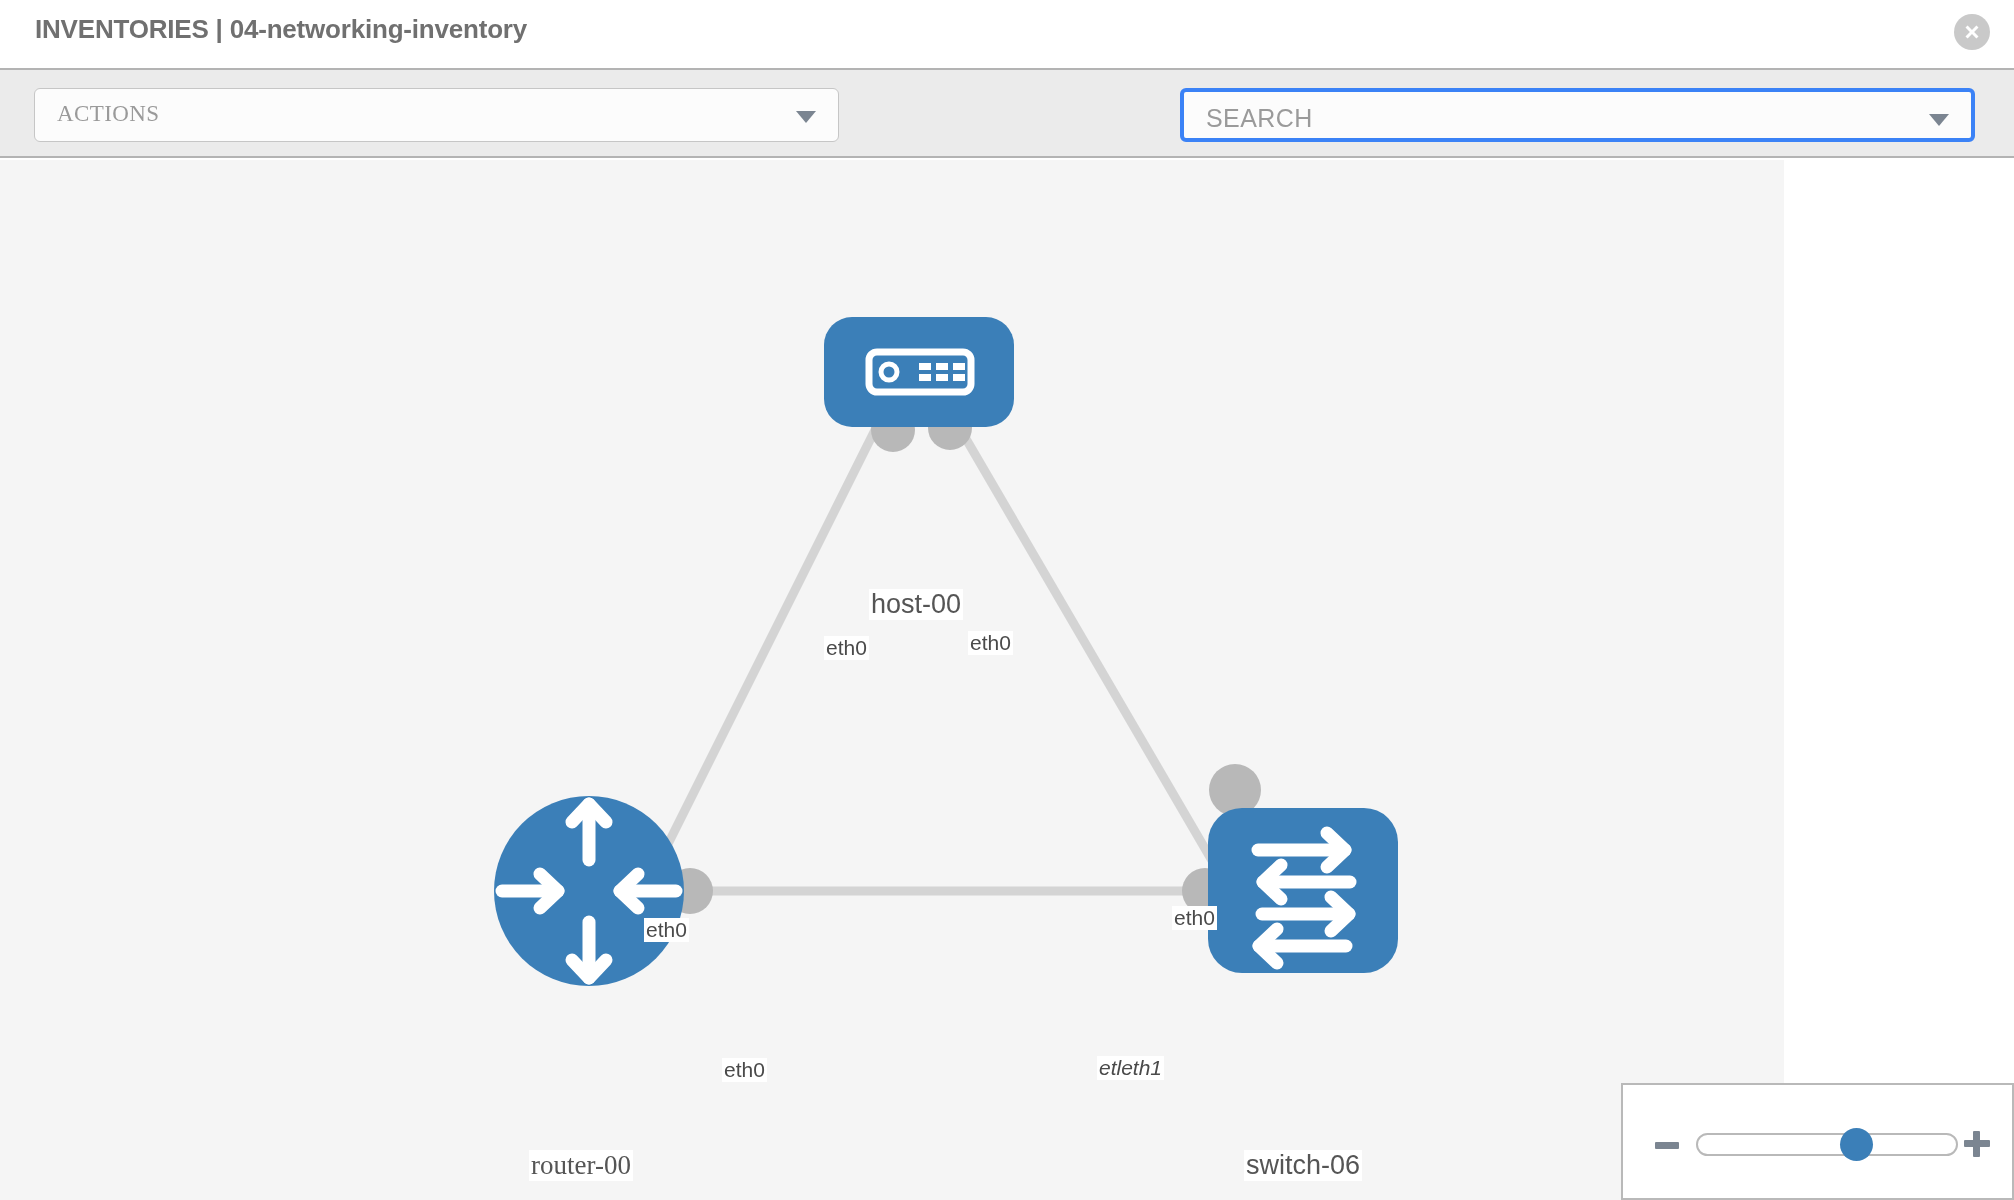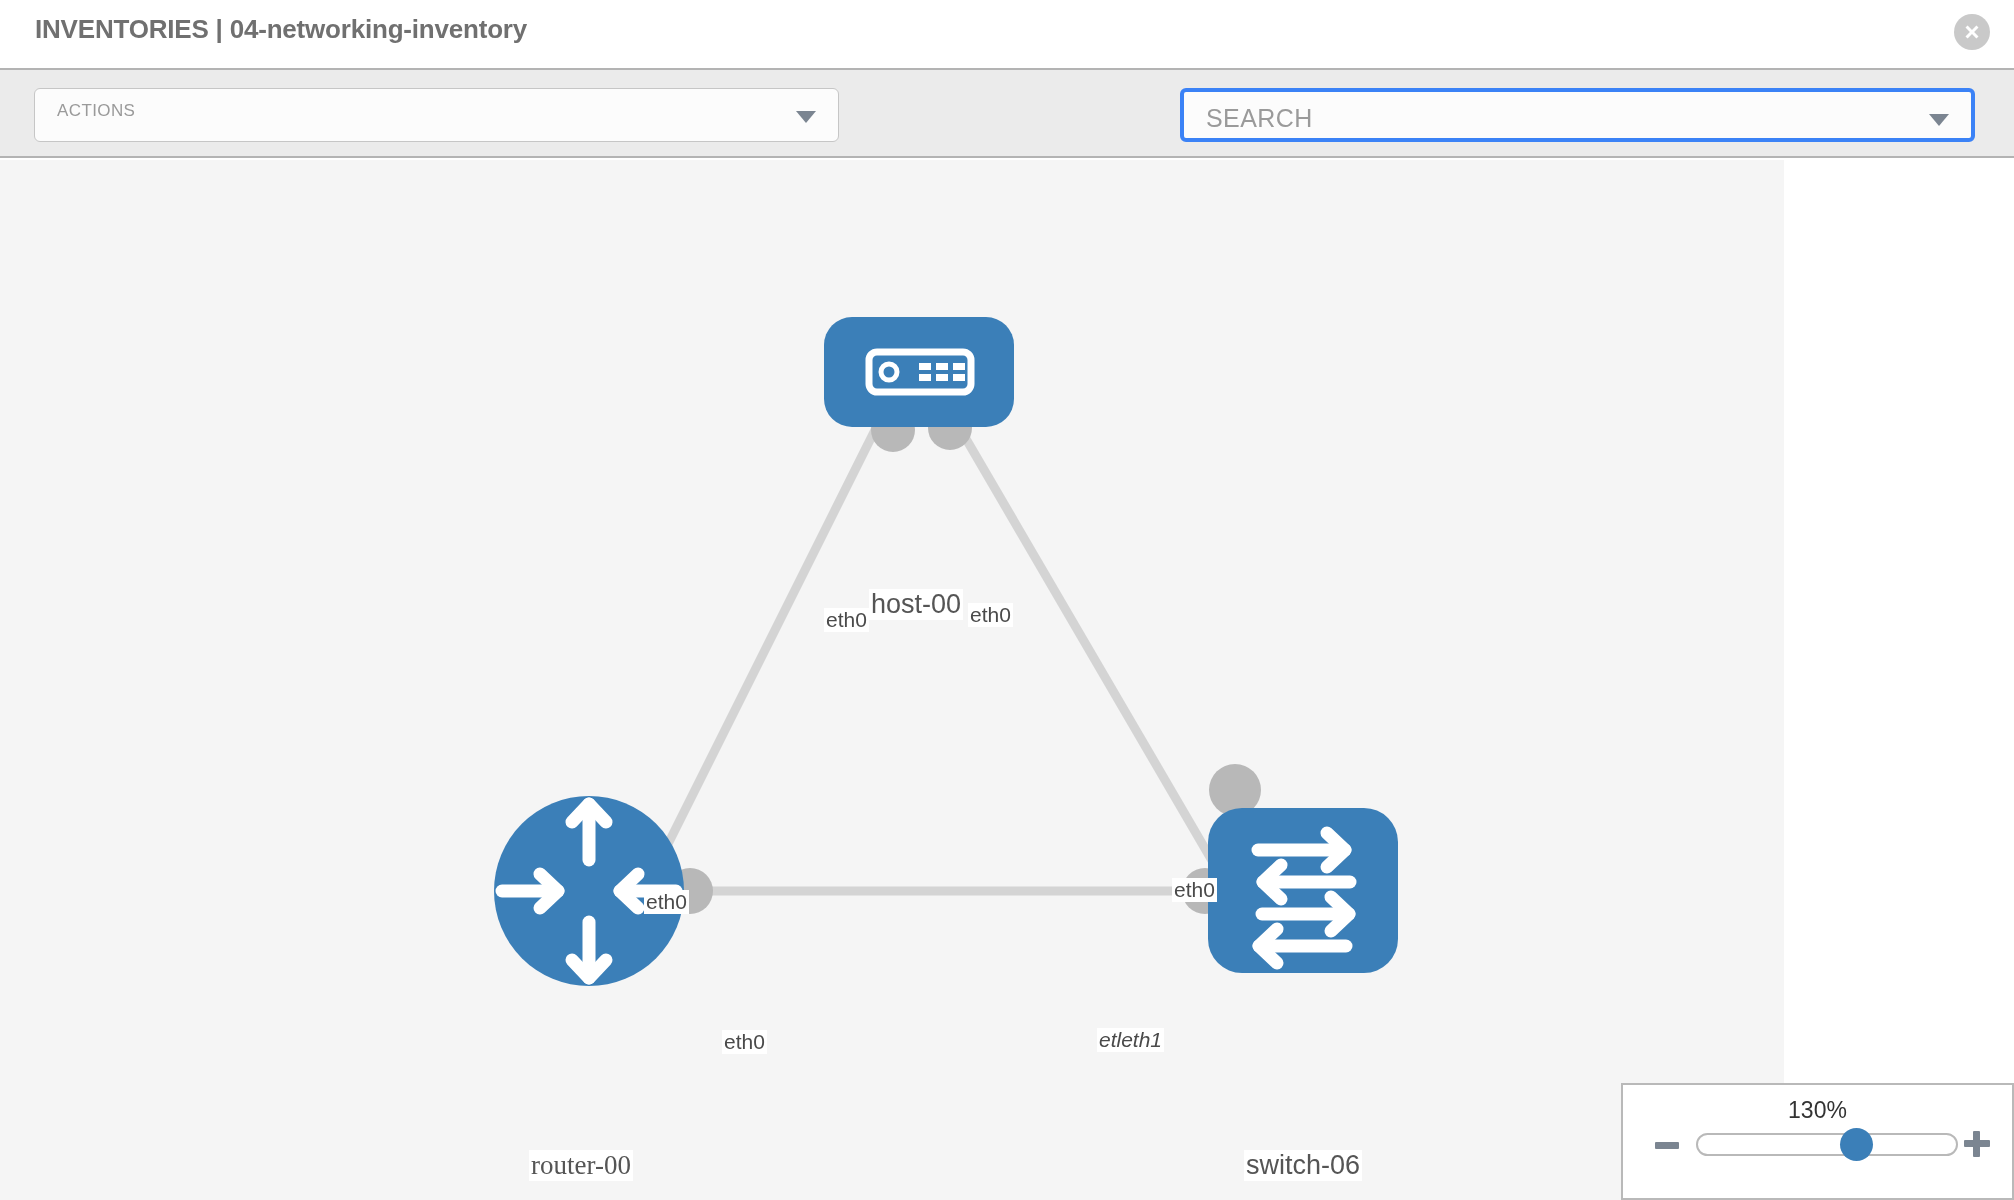--- a/index.html
+++ b/index.html
@@ -35,21 +35,21 @@
     border-bottom: 2px solid #b3b3b3;
   }
   .actions-select {
     position: absolute; left: 34px; top: 18px;
     width: 805px; height: 54px;
     background: #fcfcfc; border: 1px solid #c6c6c6; border-radius: 6px;
     cursor: pointer;
   }
   .actions-select .label {
     position: absolute; left: 22px; top: 12px;
-    font-size: 17px; color: #9a9a9a; letter-spacing: 0.4px;
+    font-size: 23px; color: #9a9a9a; letter-spacing: 0.4px; font-family: Liberation Serif, serif;
   }
   .caret {
     position: absolute; right: 22px; top: 22px;
     width: 0; height: 0;
     border-left: 10px solid transparent;
     border-right: 10px solid transparent;
     border-top: 12px solid #7b8591;
   }
   .tool-icon {
     position: absolute; top: 90px; width: 44px; height: 44px; cursor: pointer;
@@ -78,21 +78,21 @@
 
   
   .node-label {
     position: absolute; font-size: 27px; color: #555555;
     background: #ffffff; white-space: nowrap;
     padding: 0 2px; line-height: 1.15;
   }
   .edge-label {
     position: absolute; font-size: 21px; color: #4a4a4a;
     background: #ffffff; white-space: nowrap;
-    padding: 0 2px; line-height: 1.15;
+    padding: 0 2px; line-height: 1.15; margin-top: 28px;
   }
 
   
   .zoom-panel {
     position: absolute; left: 1621px; top: 1083px;
     width: 393px; height: 117px;
     background: #ffffff; border: 2px solid #b9b9b9;
   }
   .zoom-value {
     position: absolute; left: 0; right: 0; top: 12px;
@@ -247,21 +247,20 @@
 
     <div class="edge-label" style="left:824px; top:448px;">eth0</div>
     <div class="edge-label" style="left:968px; top:443px;">eth0</div>
     <div class="edge-label" style="left:644px; top:730px;">eth0</div>
     <div class="edge-label" style="left:1172px; top:718px;">eth0</div>
     <div class="edge-label" style="left:722px; top:870px;">eth0</div>
     <div class="edge-label" style="left:1097px; top:868px;font-style:italic;">etleth1</div>
   </div>
 
   <div class="zoom-panel">
-    <div class="zoom-value">130%</div>
     <div class="zoom-minus"></div>
     <div class="zoom-track">
       <div class="zoom-thumb"></div>
     </div>
     <div class="zoom-plus"></div>
   </div>
 
 </div>
 
 </body></html>

